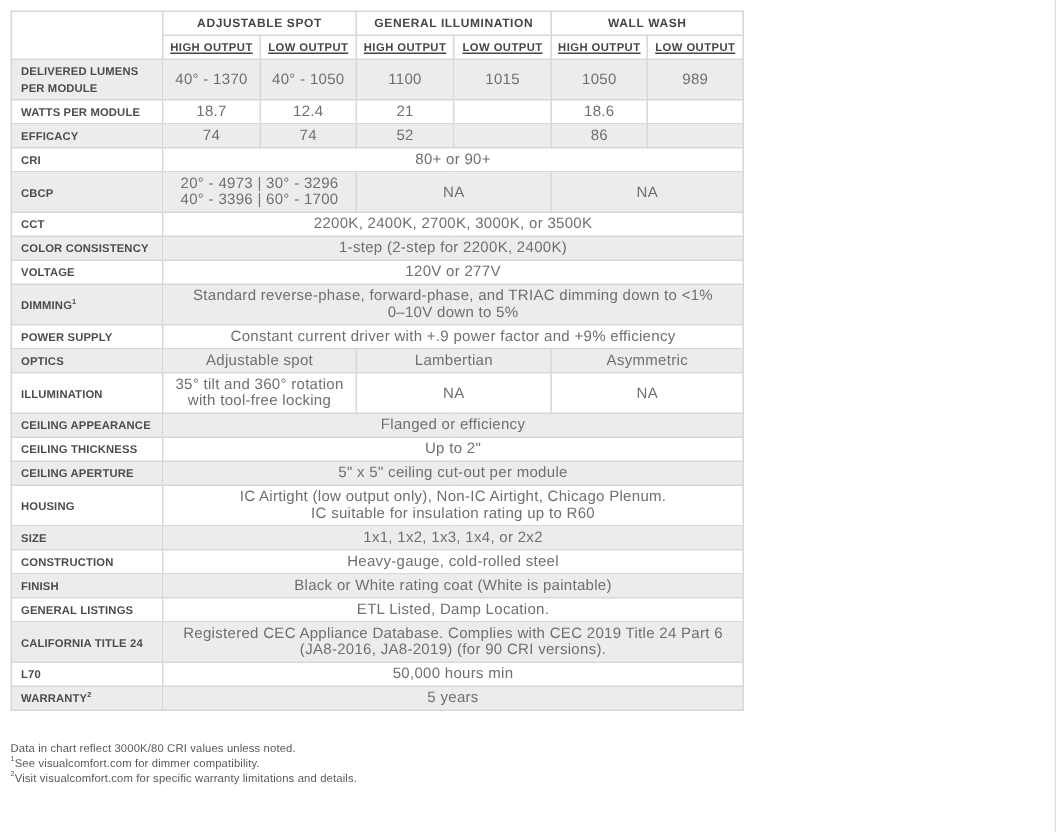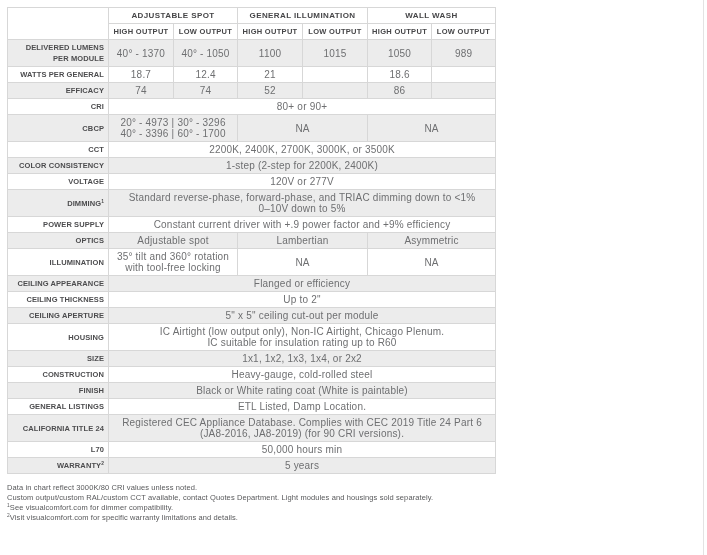--- a/index.html
+++ b/index.html
@@ -24,35 +24,35 @@
   table.spec th, table.spec td{
     border:1px solid var(--table-border);
     overflow:hidden;
   }
   thead tr{height:16px;}
   thead th{
     background:#ffffff;font-size:8px;font-weight:bold;
     color:var(--header-text);letter-spacing:0.4px;text-align:center;
     padding:0 1px;
   }
-  thead th.sub{font-size:7.5px;letter-spacing:0.3px;}
+  thead th.sub{font-size:7.5px;letter-spacing:0.3px;text-decoration:underline;}
   thead th.corner{background:#ffffff;}
   tbody tr{height:16px;background:#ffffff;}
   tbody tr:nth-child(odd){background:var(--row-alt-bg);}
   td.rowlabel{
     font-size:7.5px;font-weight:bold;color:var(--label-text);
-    letter-spacing:0.1px;text-align:right;padding:2px 4px 2px 6px;
+    letter-spacing:0.1px;text-align:left;padding:2px 4px 2px 6px;
     line-height:11px;white-space:pre-line;
   }
   td.val{
     font-size:10px;color:var(--value-text);text-align:center;
     letter-spacing:0.2px;padding:2px 3px;line-height:11px;white-space:pre-line;
   }
   sup{font-size:0.65em;line-height:0;}
-  .notes{margin-top:9px;}
+  .notes{margin-top:20px;}
   .note{
     font-size:7.5px;color:var(--note-text);line-height:10px;
     letter-spacing:0.1px;
   }
   .note.bold{font-weight:bold;}
   .page-edge{
     position:absolute;top:0;right:3px;width:1px;height:555px;background:#e3e3e3;
   }
 </style>
 </head>
@@ -90,21 +90,21 @@
           <td class="rowlabel"><span>DELIVERED LUMENS
 PER MODULE</span></td>
           <td class="val" colspan="1">40° - 1370</td>
           <td class="val" colspan="1">40° - 1050</td>
           <td class="val" colspan="1">1100</td>
           <td class="val" colspan="1">1015</td>
           <td class="val" colspan="1">1050</td>
           <td class="val" colspan="1">989</td>
         </tr>
         <tr>
-          <td class="rowlabel"><span>WATTS PER GENERAL</span></td>
+          <td class="rowlabel"><span>WATTS PER MODULE</span></td>
           <td class="val" colspan="1">18.7</td>
           <td class="val" colspan="1">12.4</td>
           <td class="val" colspan="1">21</td>
           <td class="val" colspan="1"></td>
           <td class="val" colspan="1">18.6</td>
           <td class="val" colspan="1"></td>
         </tr>
         <tr>
           <td class="rowlabel"><span>EFFICACY</span></td>
           <td class="val" colspan="1">74</td>
@@ -202,18 +202,17 @@
           <td class="val" colspan="6">50,000 hours min</td>
         </tr>
         <tr>
           <td class="rowlabel"><span>WARRANTY</span><sup>2</sup></td>
           <td class="val" colspan="6">5 years</td>
         </tr>
       </tbody>
   </table>
   <div class="notes">
       <div class="note"><span>Data in chart reflect 3000K/80 CRI values unless noted.</span></div>
-      <div class="note"><span>Custom output/custom RAL/custom CCT available, contact Quotes Department. Light modules and housings sold separately.</span></div>
       <div class="note"><sup>1</sup><span>See visualcomfort.com for dimmer compatibility.</span></div>
       <div class="note"><sup>2</sup><span>Visit visualcomfort.com for specific warranty limitations and details.</span></div>
     </div>
 </div>
 <div class="page-edge"></div>
 
 </body></html>

